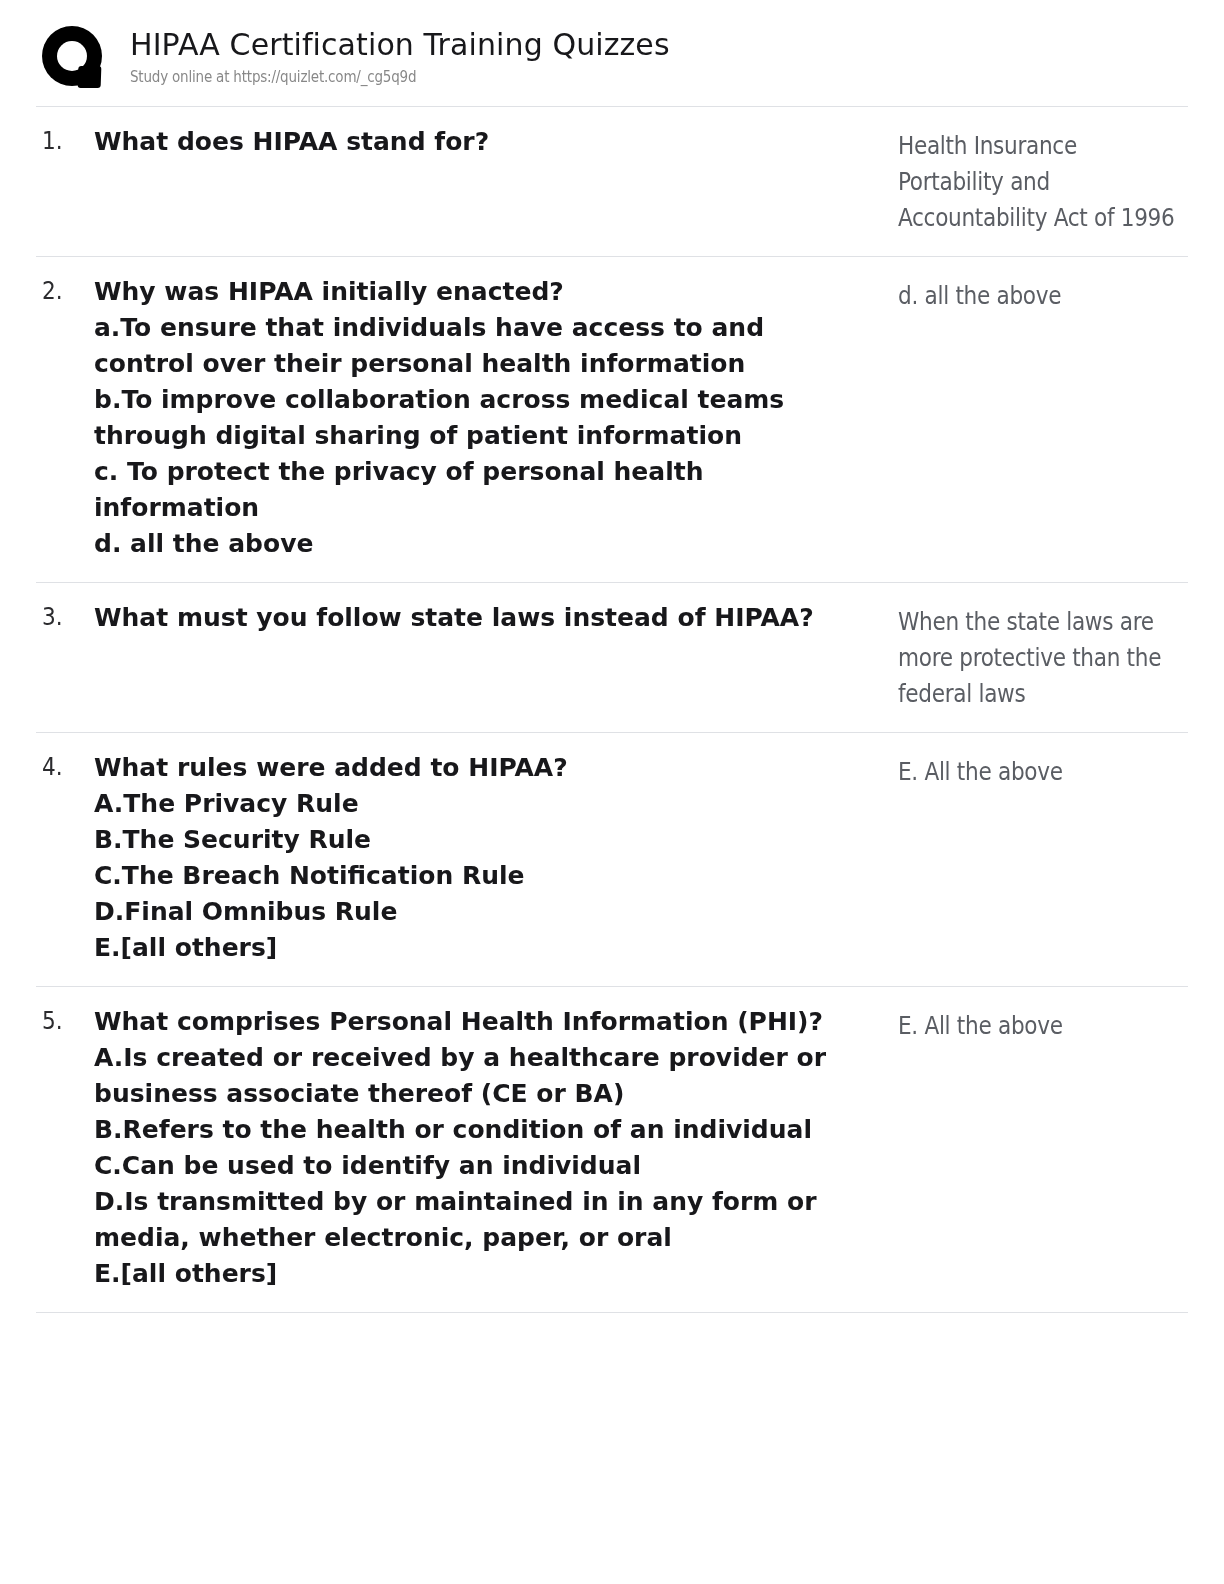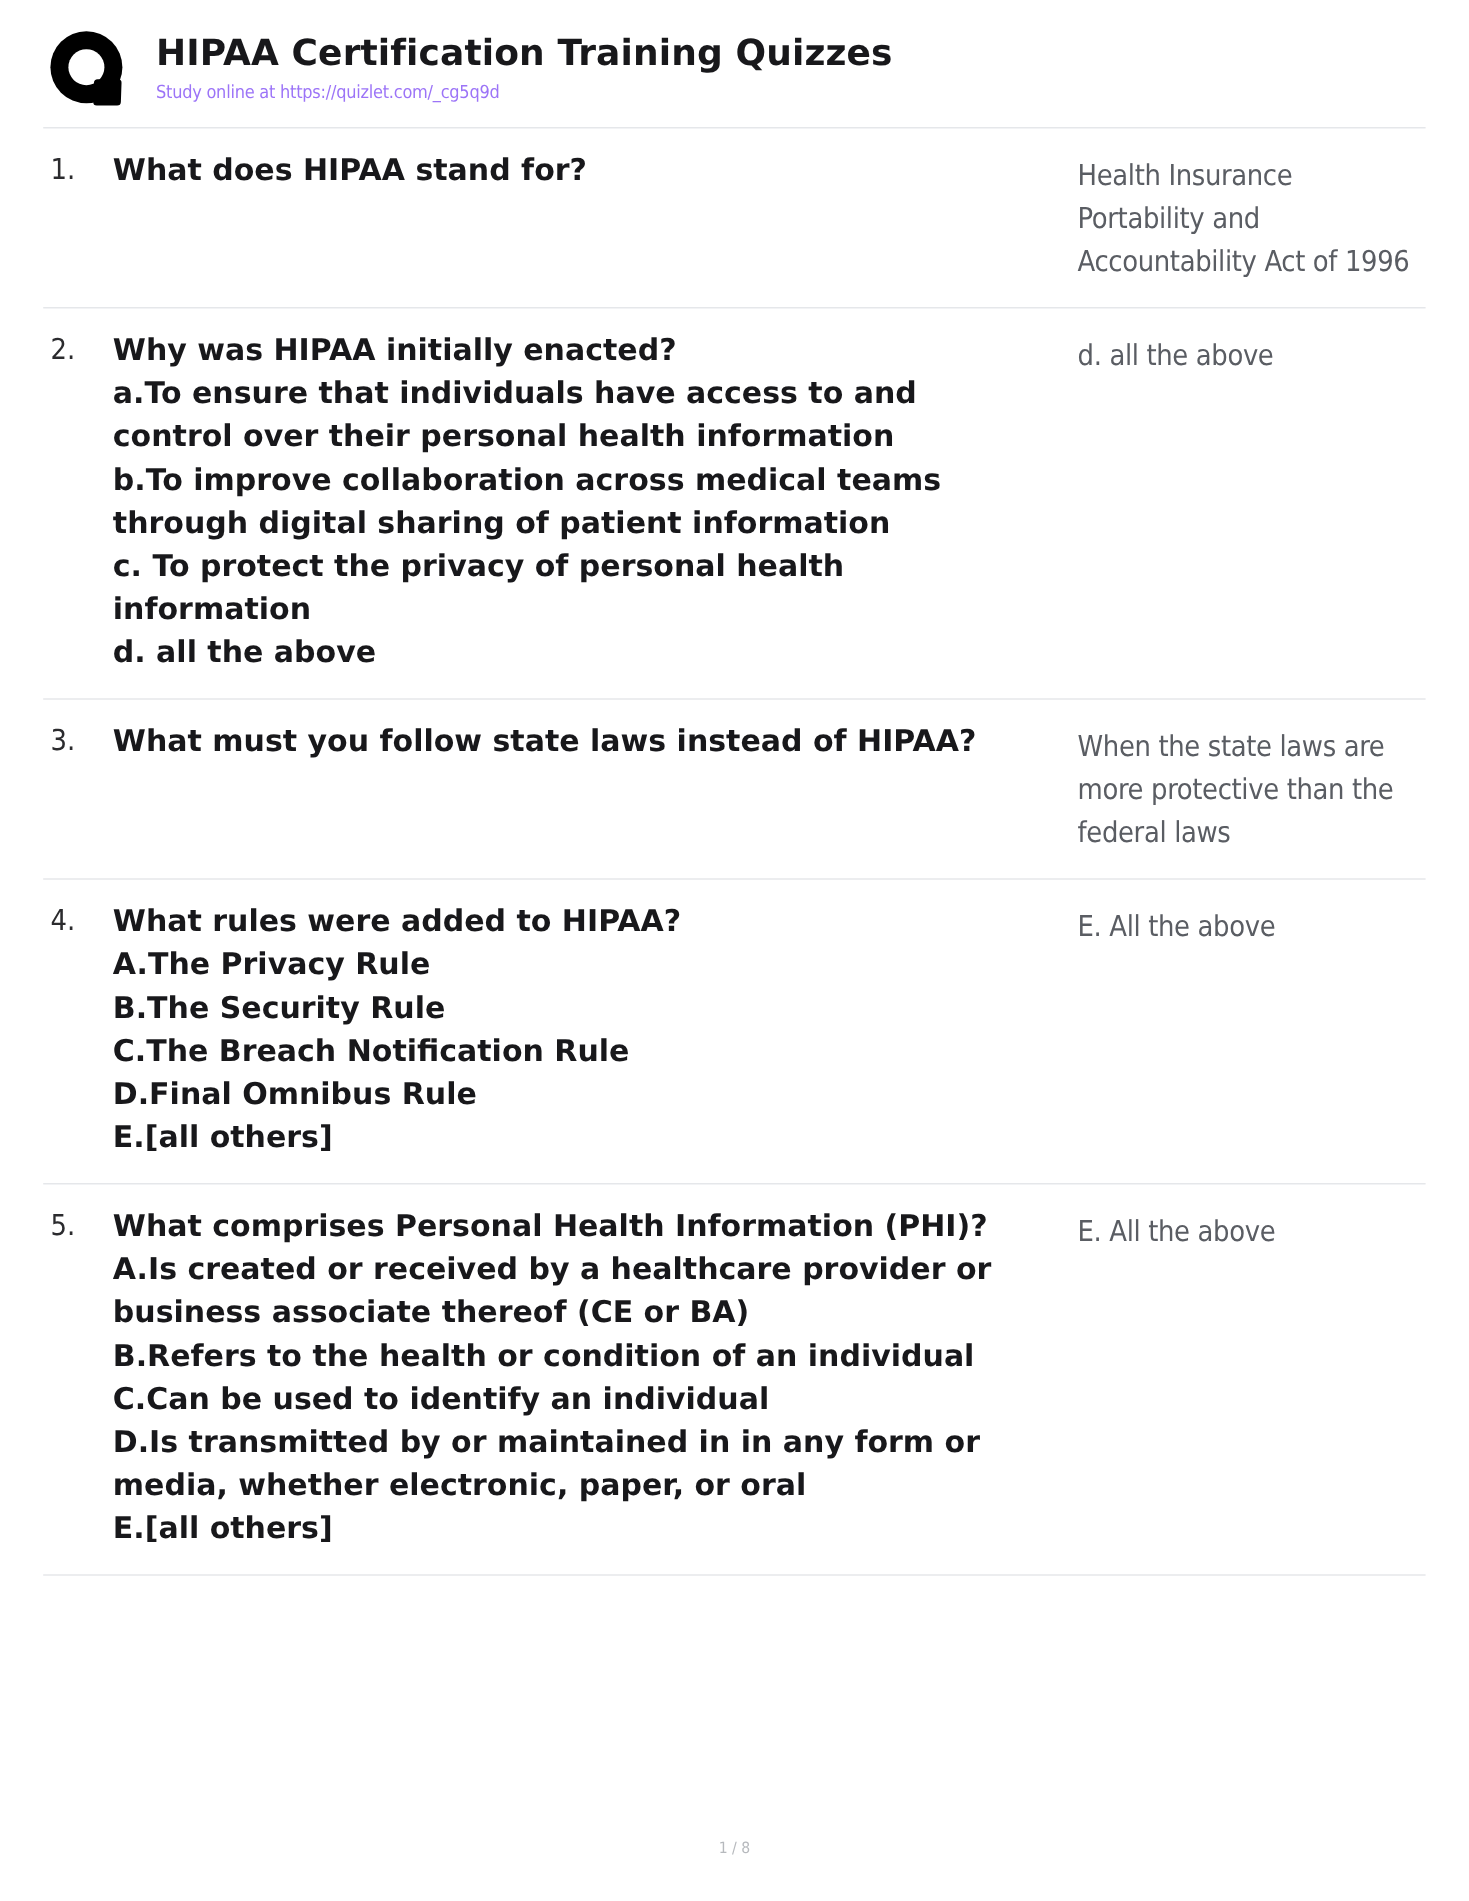--- a/index.html
+++ b/index.html
@@ -63,28 +63,28 @@
     background: #000;
     border-radius: 3px;
     transform: skewX(-2deg);
   }
   .title-block {
     padding-top: 6px;
   }
   .doc-title {
     font-size: 30px;
     line-height: 1.15;
-    font-weight: 700;
+    font-weight: 400;
     color: #18181b;
     letter-spacing: 0.1px;
   }
   .doc-sub {
     margin-top: 5px;
     font-size: 15px;
-    color: #8b5cf6;
+    color: #737373;
     font-family: "DejaVu Sans Condensed", "Liberation Sans", sans-serif;
     opacity: 0.85;
     letter-spacing: -0.2px;
   }
 
   
   .qa-list {
     border-top: 1px solid #dfe1e5;
   }
   .qa-row {
@@ -192,15 +192,14 @@
 A.Is created or received by a healthcare provider or business associate thereof (CE or BA)
 B.Refers to the health or condition of an individual
 C.Can be used to identify an individual
 D.Is transmitted by or maintained in in any form or media, whether electronic, paper, or oral
 E.[all others]</div>
       <div class="a-text">E. All the above</div>
     </div>
 
   </div>
 
-  <div class="footer">1 / 8</div>
 
 </div>
 
 </body></html>

